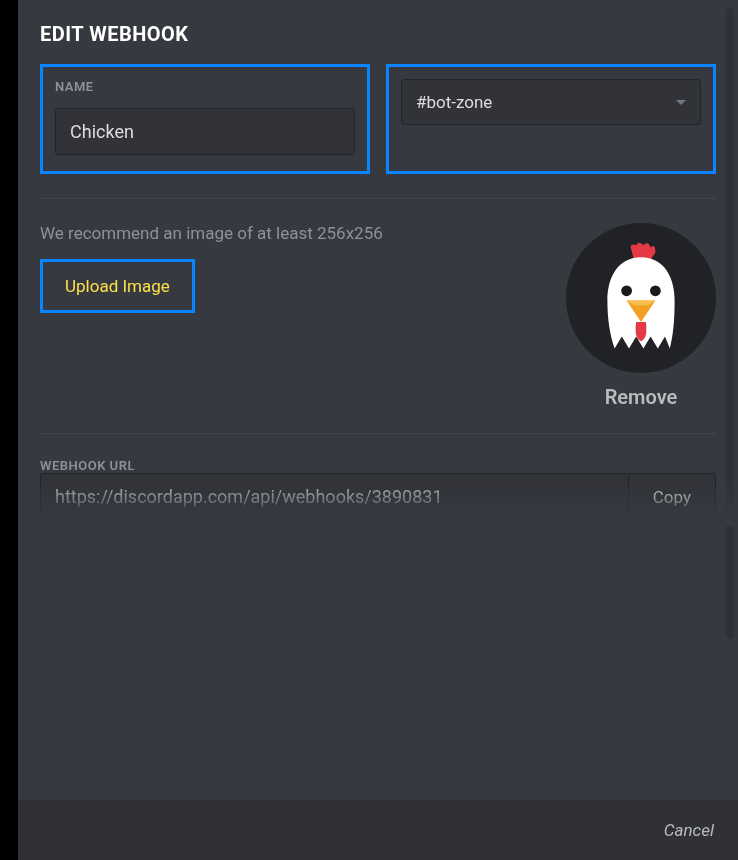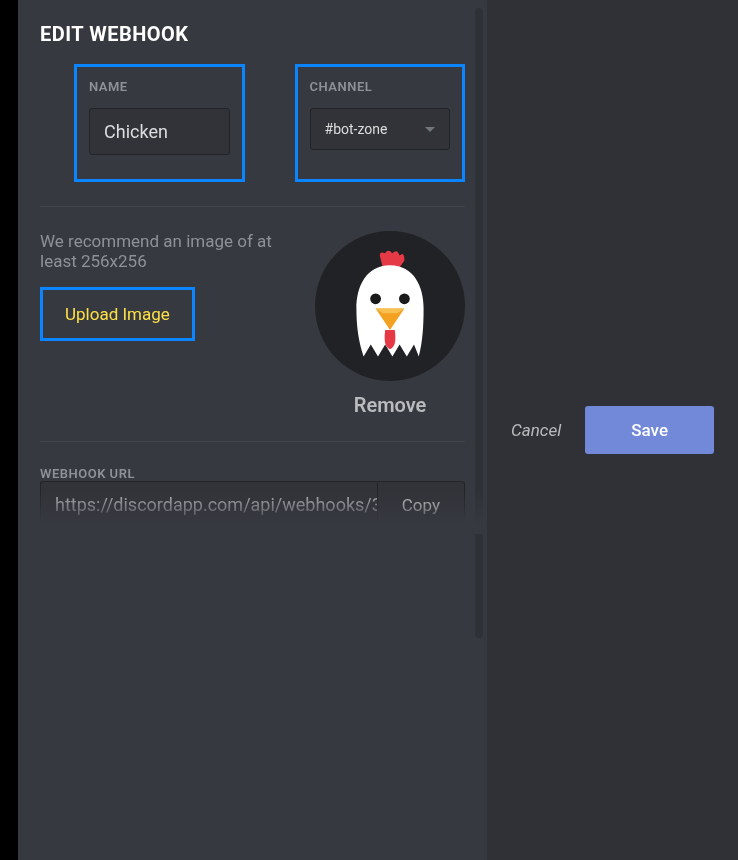--- a/index.html
+++ b/index.html
@@ -16,20 +16,21 @@
       position: relative;
     }
     .modal-wrapper {
       position: absolute;
       left: 18px;
       top: 0;
       right: 0;
       bottom: 0;
       background: #36393f;
       display: flex;
+      flex-direction: column;
     }
     .modal-content {
       flex: 1;
       padding: 22px 22px 0 22px;
       overflow: hidden;
       position: relative;
     }
     .modal-title {
       color: #fff;
       font-size: 20px;
@@ -39,22 +40,21 @@
       margin-bottom: 18px;
     }
     .row {
       display: flex;
       gap: 16px;
       margin-bottom: 24px;
     }
     .field-group {
       flex: 1;
       border: 3px solid #0a84ff;
-      padding: 12px 12px 24px 12px;
-      margin-left: 34px;
+      padding: 12px 12px 16px 12px;
     }
     .field-label {
       color: #8e9297;
       font-size: 13px;
       font-weight: 600;
       letter-spacing: 0.5px;
       text-transform: uppercase;
       margin-bottom: 14px;
     }
     .text-input {
@@ -65,21 +65,21 @@
       font-size: 18px;
       padding: 12px 14px;
       border-radius: 3px;
       outline: none;
     }
     .select-input {
       width: 100%;
       background: #313339;
       border: 1px solid #232428;
       color: #dcddde;
-      font-size: 14px;
+      font-size: 17px;
       padding: 12px 14px;
       border-radius: 3px;
       display: flex;
       justify-content: space-between;
       align-items: center;
       cursor: pointer;
     }
     .chevron {
       width: 0;
       height: 0;
@@ -226,21 +226,20 @@
     <div class="scrollbar"></div>
 
     <h2 class="modal-title">EDIT WEBHOOK</h2>
 
     <div class="row">
       <div class="field-group">
         <div class="field-label">NAME</div>
         <input class="text-input" type="text" value="Chicken" style="">
       </div>
       <div class="field-group">
-        <div class="field-label">CHANNEL</div>
         <div class="select-input">
           <span>#bot-zone</span>
           <span class="chevron"></span>
         </div>
       </div>
     </div>
 
     <div class="divider"></div>
 
     <div>
@@ -278,15 +277,14 @@
       <div class="url-row">
         <div class="url-input">https://discordapp.com/api/webhooks/3890831</div>
         <button class="copy-button">Copy</button>
       </div>
       <div class="fade-overlay"></div>
     </div>
   </div>
 
   <div class="footer">
     <button class="cancel-button">Cancel</button>
-    <button class="save-button">Save</button>
   </div>
 </div>
 
 </body></html>

